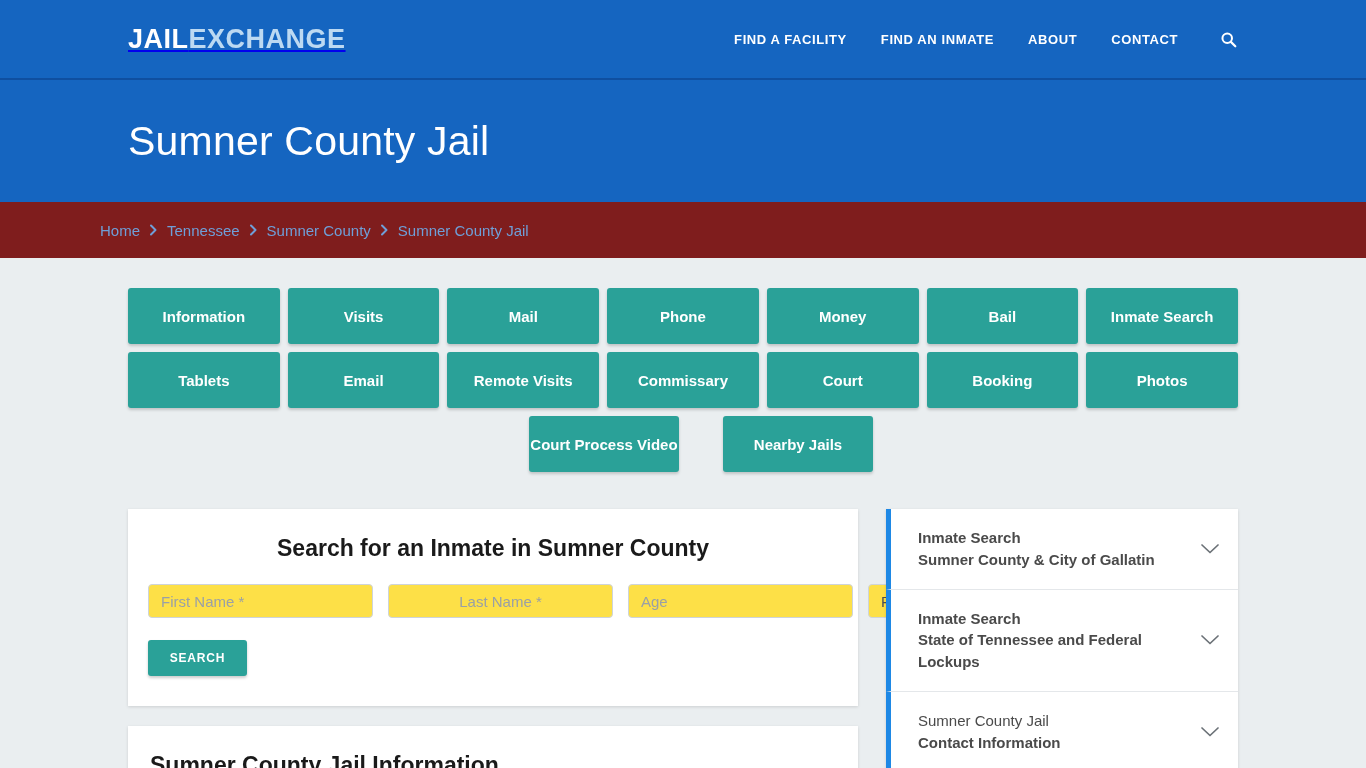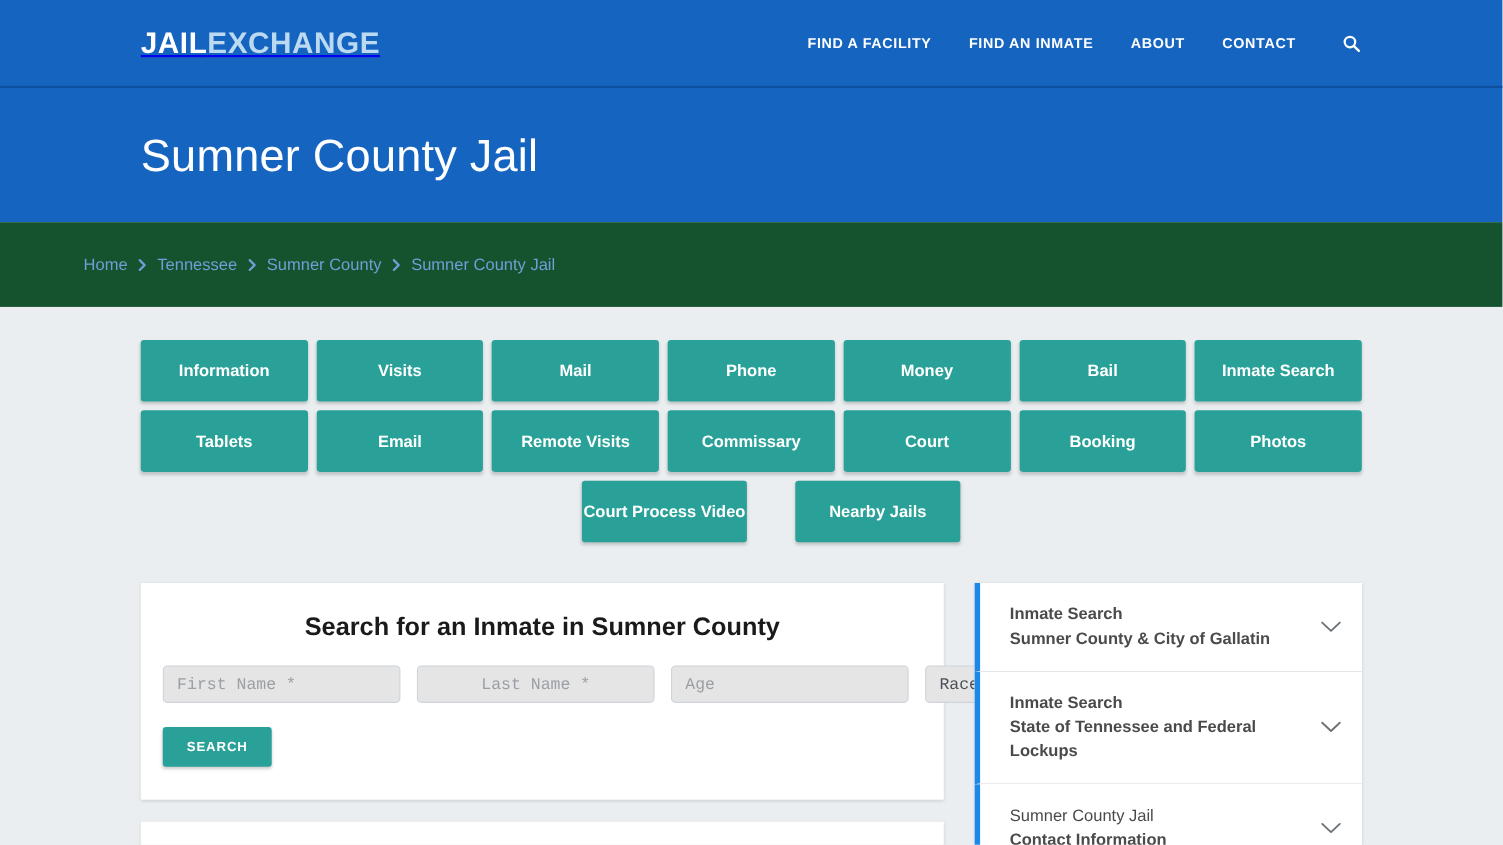--- a/index.html
+++ b/index.html
@@ -66,25 +66,25 @@
   .hero h1 {
     margin: 0;
     color: #ffffff;
     font-size: 41px;
     font-weight: normal;
     letter-spacing: 0.2px;
   }
 
   
   .breadcrumb-band {
-    background: #14532d;
-    height: 77px;
-    display: flex;
-    align-items: center;
-    padding: 0 76px;
+    background: #7f1d1d;
+    height: 56px;
+    display: flex;
+    align-items: center;
+    padding: 0 100px;
   }
   .breadcrumb {
     display: flex;
     align-items: center;
     font-size: 15px;
   }
   .crumb {
     color: #6f9fd8;
     text-decoration: none;
     white-space: nowrap;
@@ -160,24 +160,24 @@
   .form-row {
     display: flex;
     gap: 15px;
     padding: 0 0 0 0;
   }
   .field {
     height: 34px;
     border: 1px solid #ced4da;
     border-radius: 4px;
     padding: 4px 12px;
-    font-family: Liberation Mono, monospace;
+    font-family: Liberation Sans, sans-serif;
     font-size: 15px;
     color: #495057;
-    background: #e5e5e5;
+    background: #fde047;
     outline: none;
   }
   .field::placeholder { color: #9aa0a6; }
   .f-first { flex: 0 0 163px; }
   .f-last  { flex: 0 0 163px; text-align: center; }
   .f-age   { flex: 0 0 163px; }
   .f-race  { flex: 0 0 163px; }
   select.field {
     appearance: none;
     -webkit-appearance: none;

